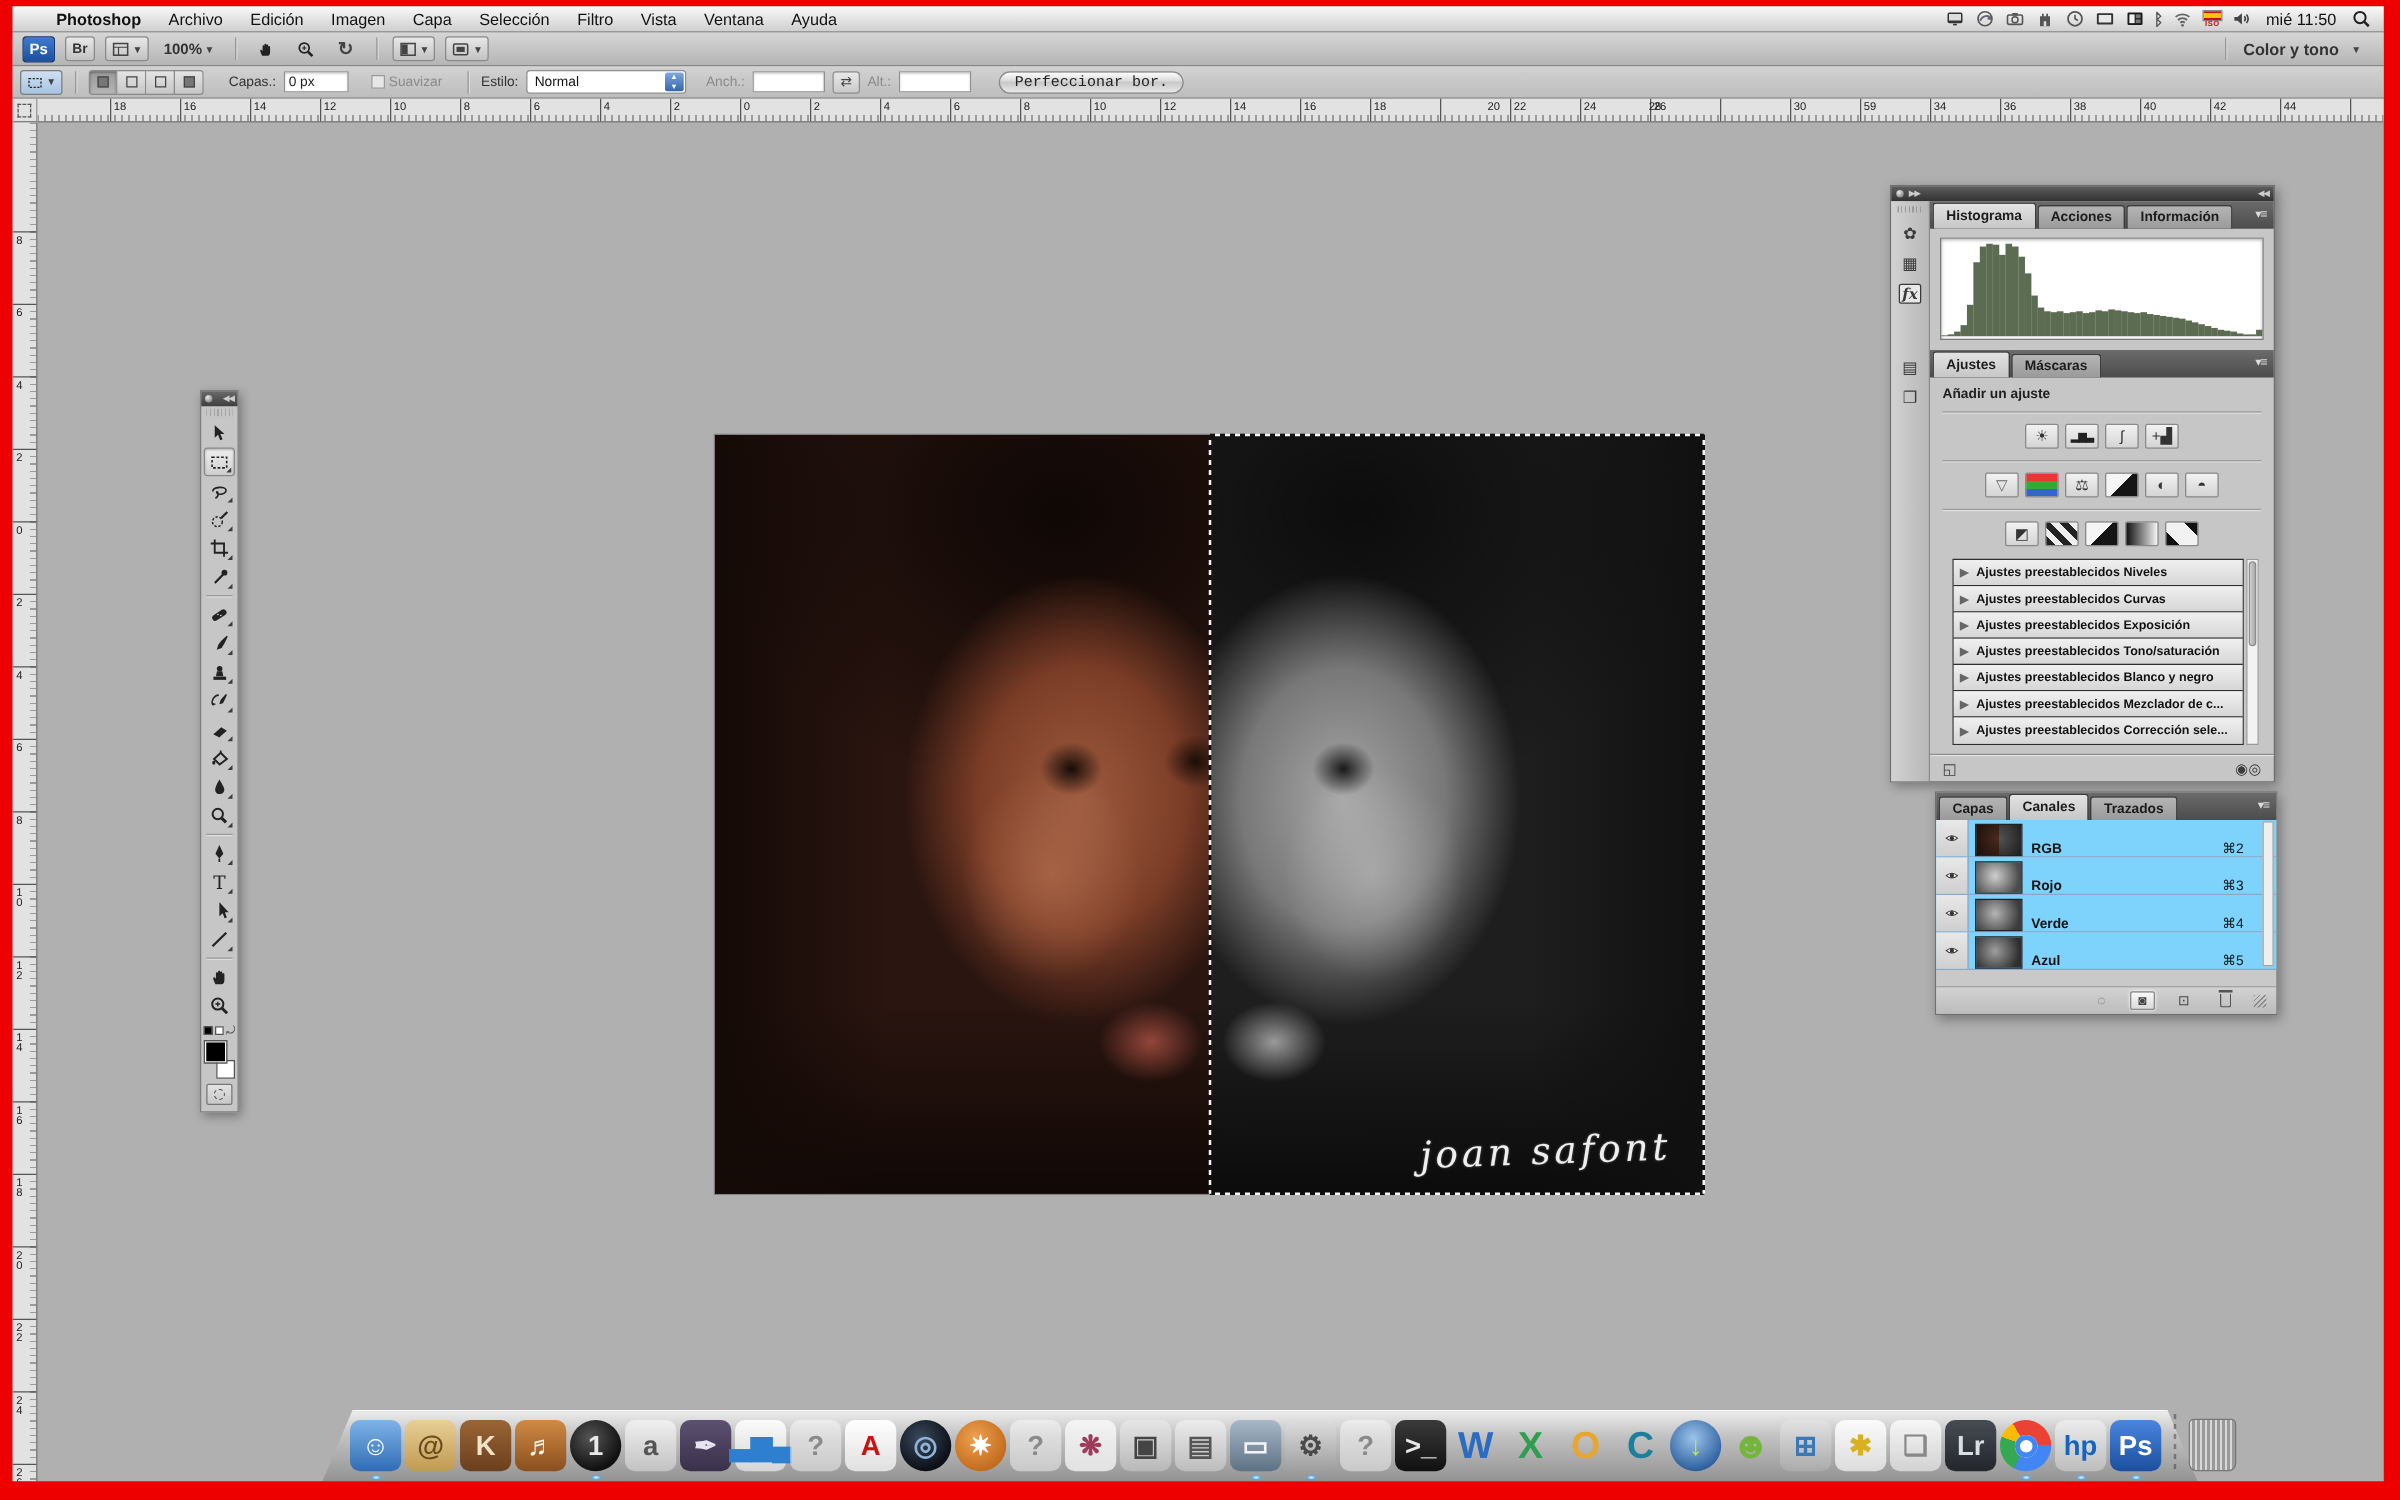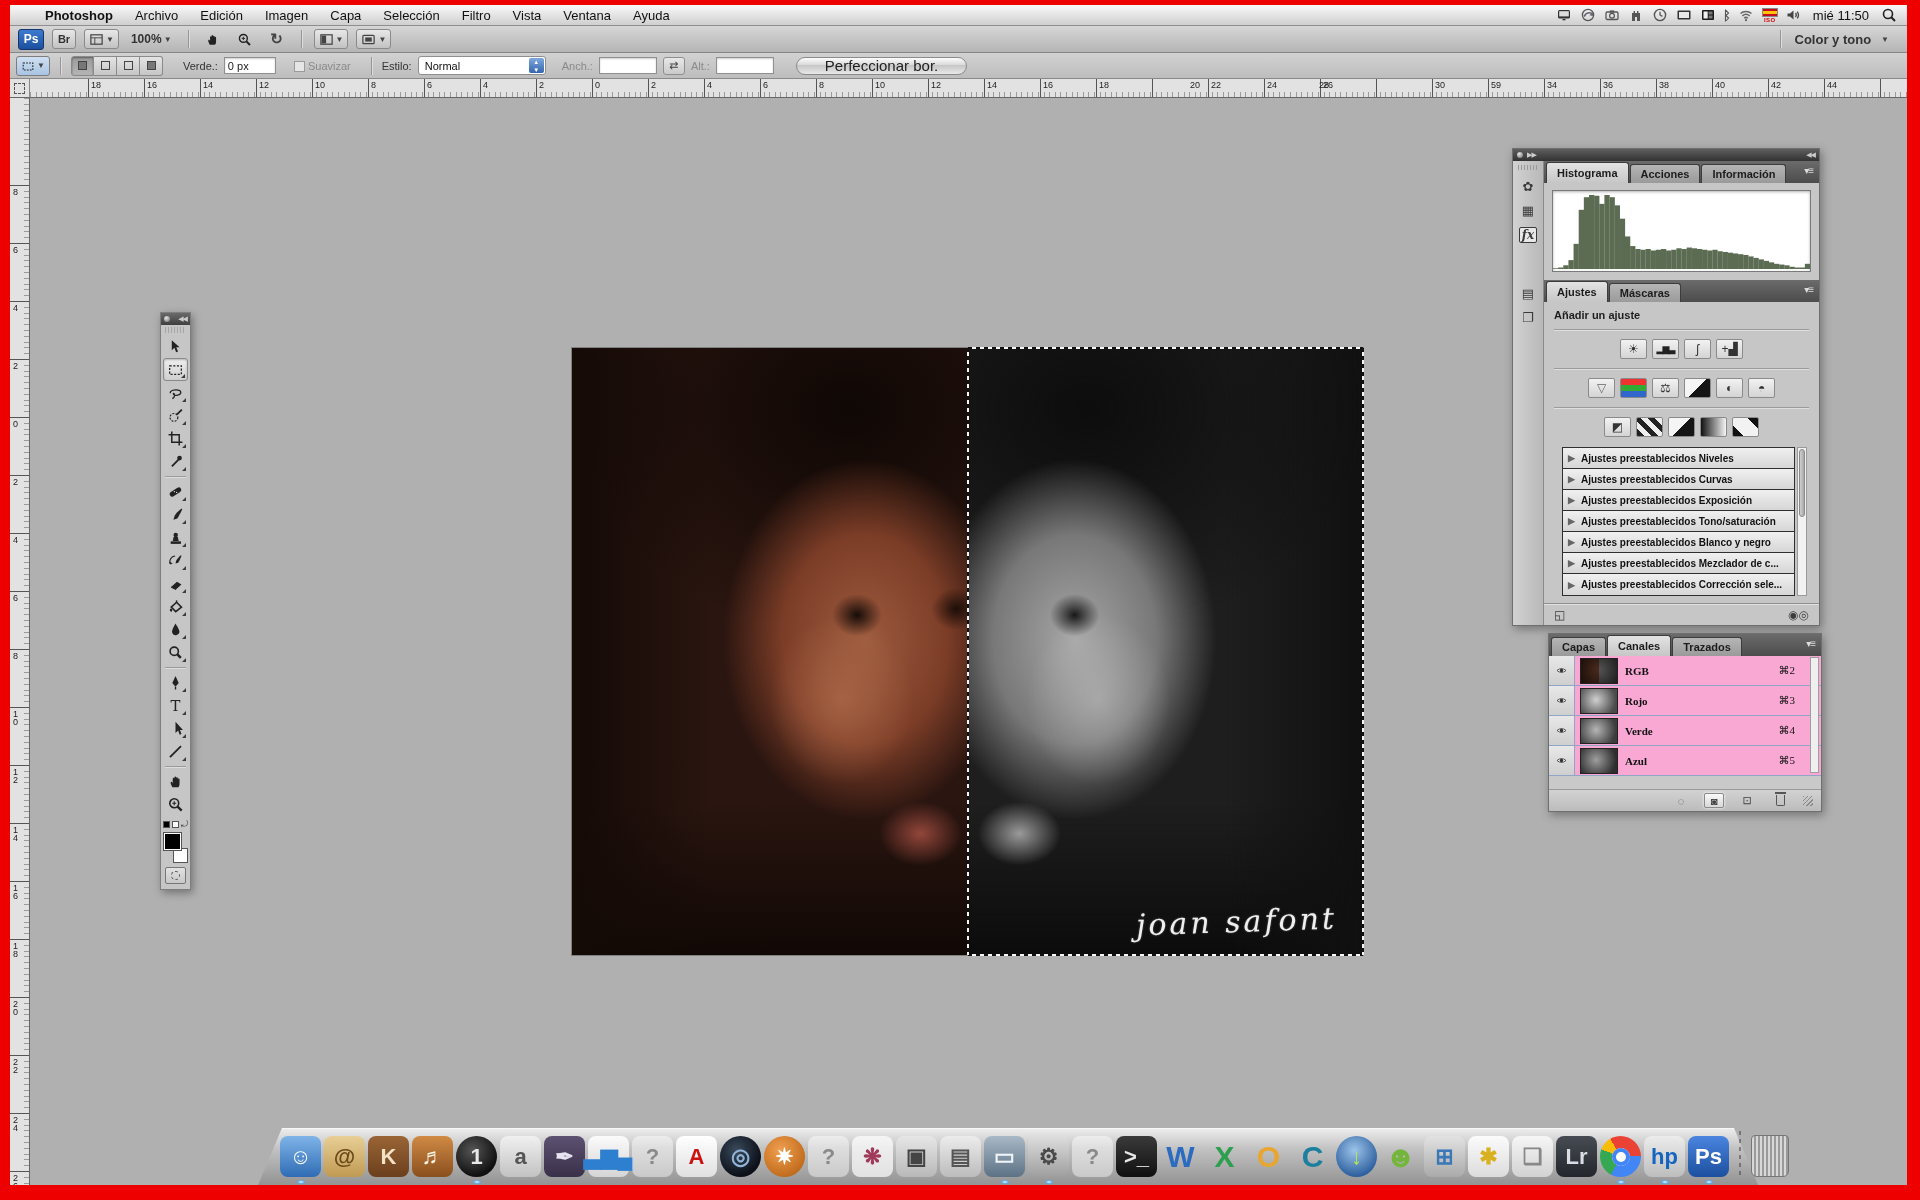--- a/index.html
+++ b/index.html
@@ -45,21 +45,21 @@
   .mode-btn.pressed { background:linear-gradient(#9a9a9a,#b5b5b5); box-shadow:inset 0 1px 2px rgba(0,0,0,.4); }
   .msq { width:9px; height:9px; border:1px solid #444; background:#777; }
   .msq.hollow { background:transparent; }
   .opt-input { height:17px; border:1px solid #8f8f8f; background:#fff; font-size:11px; color:#222; padding:0 3px; width:52px; box-shadow:inset 0 1px 2px rgba(0,0,0,.2); }
   .opt-input.small { width:58px; }
   .checkbox { width:11px; height:11px; border:1px solid #9a9a9a; background:#e6e6e6; display:inline-block; vertical-align:-2px; }
   .dim { color:#8a8a8a; }
   .select { height:19px; min-width:128px; background:#fff; border:1px solid #8f8f8f; border-radius:3px; display:inline-flex; align-items:center; font-size:11px; color:#111; padding-left:6px; position:relative; }
   .select .stepper { position:absolute; right:1px; top:1px; bottom:1px; width:15px; border-radius:2px; background:linear-gradient(#7fa8dd,#3566ad); color:#fff; font-size:6px; line-height:8px; display:flex; flex-direction:column; align-items:center; justify-content:center; }
   .swap-btn { width:22px; height:18px; border:1px solid #8f8f8f; border-radius:3px; background:linear-gradient(#e8e8e8,#cacaca); font-size:11px; color:#444; display:flex; align-items:center; justify-content:center; }
-  .aqua-btn { height:18px; border:1px solid #8a8a8a; border-radius:9px; background:linear-gradient(#fdfdfd,#d8d8d8 45%,#c6c6c6 46%,#e8e8e8); padding:0 28px; font-size:15px; color:#222; display:inline-flex; align-items:center; }
+  .aqua-btn { height:18px; border:1px solid #8a8a8a; border-radius:9px; background:linear-gradient(#fdfdfd,#d8d8d8 45%,#c6c6c6 46%,#e8e8e8); padding:0 12px; font-size:12px; color:#222; display:inline-flex; align-items:center;font-family:Liberation Mono, monospace; }
 
   
   #hruler { position:absolute; left:20px; top:74px; right:0; height:19px; background:#e2e2e2; border-bottom:1px solid #666;
     background-image:repeating-linear-gradient(90deg,#9a9a9a 0 1px,transparent 1px 5.6px); background-size:100% 5px; background-position:0 100%; background-repeat:no-repeat; }
   #ruler-corner { position:absolute; left:0; top:74px; width:20px; height:19px; background:#e2e2e2; border-right:1px solid #888; border-bottom:1px solid #666; display:flex; align-items:center; justify-content:center; }
   .corner-glyph { width:11px; height:11px; border:1px dashed #555; }
   #vruler { position:absolute; left:0; top:93px; width:20px; bottom:0; background:#e2e2e2; border-right:1px solid #666;
     background-image:repeating-linear-gradient(180deg,#9a9a9a 0 1px,transparent 1px 5.8px); background-size:5px 100%; background-position:100% 0; background-repeat:no-repeat; }
   .htick { position:absolute; top:0; bottom:0; width:1px; background:#555; }
   .hnum { position:absolute; top:1px; font-size:9px; color:#222; }
@@ -148,21 +148,21 @@
   #preset-list { border:1px solid #2f2f2f; margin-right:12px; }
   .preset-row { height:21px; display:flex; align-items:center; gap:6px; padding:0 5px; background:linear-gradient(#f0f0f0,#d6d6d6); border-bottom:1px solid #2f2f2f; font-size:10px; font-weight:bold; color:#111; white-space:nowrap; overflow:hidden; }
   .preset-row:last-child { border-bottom:none; }
   .preset-tri { color:#666; font-size:9px; }
   #preset-scroll { position:absolute; right:0; top:0; bottom:0; width:10px; background:#f2f2f2; border:1px solid #9a9a9a; }
   #preset-thumb { position:absolute; left:1px; right:1px; top:1px; height:46%; border-radius:4px; background:linear-gradient(90deg,#cfcfcf,#a8a8a8); border:1px solid #8a8a8a; }
   .panel-footer { height:22px; margin-top:7px; border-top:1px solid #8f8f8f; box-shadow:inset 0 1px 0 #e0e0e0; display:flex; align-items:center; justify-content:space-between; padding:0 10px; font-size:12px; color:#3c3c3c; }
 
   #channels { left:1538px; top:628px; width:274px; }
   .chan-area { background:#c9c9c9; }
-  .chan-row { display:flex; align-items:center; height:30px; background:#f9a8d4; border-bottom:1px solid #8fa6c6;font-family:Liberation Serif, serif; }
+  .chan-row { display:flex; align-items:flex-end; height:30px; background:#7dd3fc; border-bottom:1px solid #8fa6c6; }
   .eye-cell { width:26px; align-self:stretch; border-right:1px solid #8fa6c6; display:flex; align-items:center; justify-content:center; background:linear-gradient(#e8e8e8,#cfcfcf); }
   .eye-cell svg { width:13px; height:9px; }
   .chan-thumb { width:38px; height:26px; margin:0 7px 0 5px; border:1px solid #222; }
   .t-rgb { background:linear-gradient(90deg,#7c4630 0 50%, #8a8a8a 50%), radial-gradient(circle at 50% 45%, #9a9a9a, #333); background-blend-mode:multiply; }
   .t-r { background:radial-gradient(circle at 42% 45%, #cfcfcf, #4a4a4a 80%); }
   .t-g { background:radial-gradient(circle at 42% 45%, #b5b5b5, #3c3c3c 80%); }
   .t-b { background:radial-gradient(circle at 42% 45%, #9e9e9e, #2e2e2e 80%); }
   .chan-name { font-size:11px; font-weight:bold; color:#111; }
   .chan-key { margin-left:auto; margin-right:26px; font-size:11px; color:#111; }
   .chan-filler { height:14px; background:#c9c9c9; border-bottom:1px solid #9a9a9a; }
@@ -336,21 +336,21 @@
       <span class="mode-btn">
           <span class="msq hollow"></span>
         </span>
       <span class="mode-btn">
           <span class="msq hollow"></span>
         </span>
       <span class="mode-btn">
           <span class="msq"></span>
         </span>
     </span>
-    <span class="lbl" style="margin-left:14px">Verde.:</span>
+    <span class="lbl" style="margin-left:14px">Capas.:</span>
     <input class="opt-input" value="0 px" style="">
     <span style="margin-left:12px"><span class="checkbox"></span> <span class="dim lbl">Suavizar</span></span>
     <span class="vsep" style="margin-left:14px"></span>
     <span class="lbl">Estilo:</span>
     <span class="select">
         <span>Normal</span>
         <span class="stepper">
           <span>▲</span>
           <span>▼</span>
         </span>

